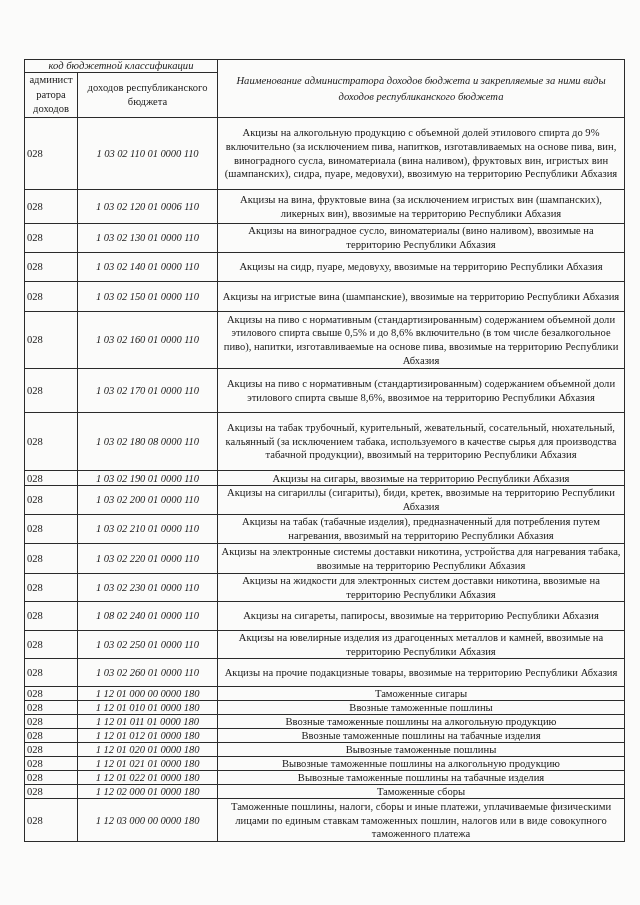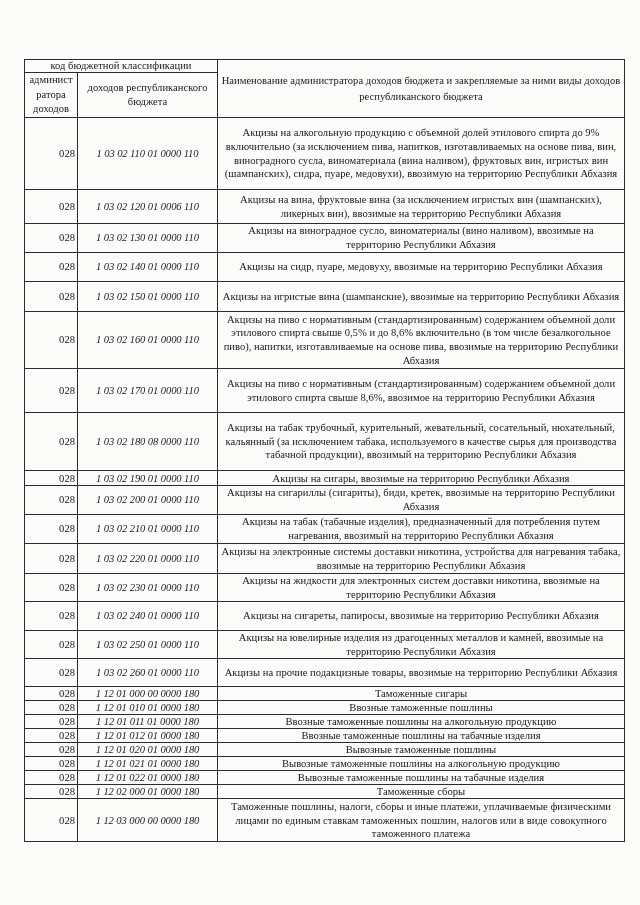--- a/index.html
+++ b/index.html
@@ -33,37 +33,37 @@
       padding: 0 2px;
       vertical-align: middle;
       font-weight: normal;
     }
     col.c-admin { width: 53px; }
     col.c-code { width: 140px; }
     col.c-desc { width: 407px; }
     .hdr-top { text-align: center; height: 12px; line-height: 12px; }
     .hdr-sub { text-align: center; line-height: 14.5px; }
     .hdr-main { line-height: 16px; padding: 0 6px; }
-    td.admin { text-align: right; }
+    td.admin { text-align: left; }
     td.code { text-align: center; white-space: nowrap; letter-spacing: -0.1px; font-style: italic; }
     td.desc { text-align: center; padding-left: 2px; }
     tr.row-compact td { line-height: 13px; }
   </style>
 </head>
 <body>
 
 <div class="page">
   <table class="budget">
     <colgroup>
       <col class="c-admin">
       <col class="c-code">
       <col class="c-desc">
     </colgroup>
     <thead>
-      <tr style="height:13px;">
+      <tr style="height:13px;font-style:italic;">
         <th class="hdr-top" colspan="2">код бюджетной классификации</th>
         <th class="hdr-main" rowspan="2">Наименование администратора доходов бюджета и закрепляемые за ними виды доходов республиканского бюджета</th>
       </tr>
       <tr style="height:45px;">
         <th class="hdr-sub">
           <span>админист</span><br>
           <span>ратора</span><br>
           <span>доходов</span>
         </th>
         <th class="hdr-sub">доходов республиканского бюджета</th>
@@ -130,21 +130,21 @@
     <td class="code">1 03 02 220 01 0000 110</td>
     <td class="desc">Акцизы на электронные системы доставки никотина, устройства для нагревания табака, ввозимые на территорию Республики Абхазия</td>
   </tr>
         <tr style="height: 28px;">
     <td class="admin">028</td>
     <td class="code">1 03 02 230 01 0000 110</td>
     <td class="desc">Акцизы на жидкости для электронных систем доставки никотина, ввозимые на территорию Республики Абхазия</td>
   </tr>
         <tr style="height: 29px;">
     <td class="admin">028</td>
-    <td class="code">1 03 02 240 01 0000 110</td>
+    <td class="code">1 08 02 240 01 0000 110</td>
     <td class="desc">Акцизы на сигареты, папиросы, ввозимые на территорию Республики Абхазия</td>
   </tr>
         <tr style="height: 28px;">
     <td class="admin">028</td>
     <td class="code">1 03 02 250 01 0000 110</td>
     <td class="desc">Акцизы на ювелирные изделия из драгоценных металлов и камней, ввозимые на территорию Республики Абхазия</td>
   </tr>
         <tr style="height: 28px;">
     <td class="admin">028</td>
     <td class="code">1 03 02 260 01 0000 110</td>

